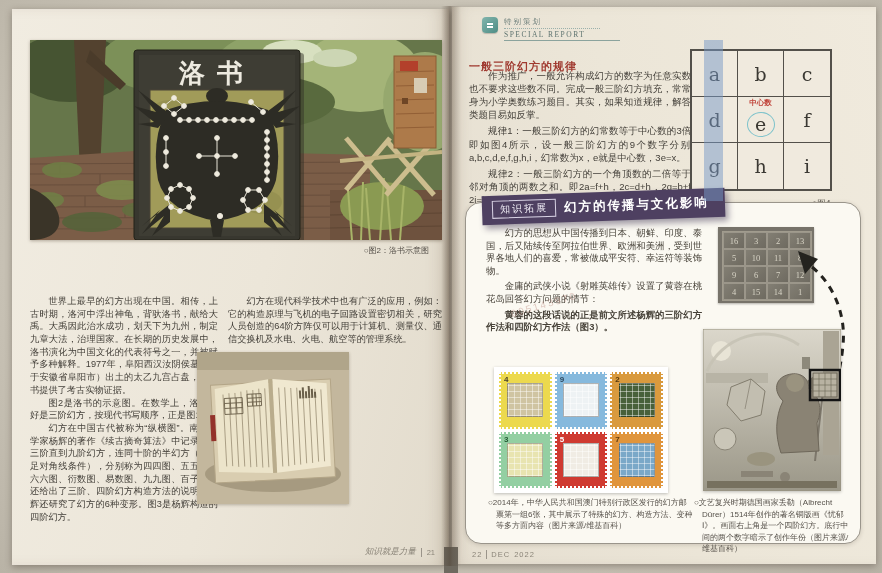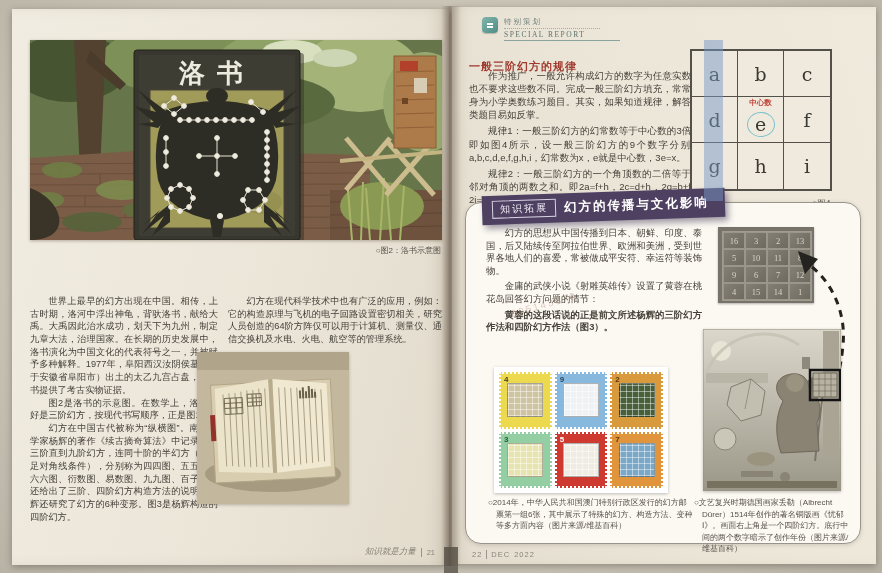--- a/index.html
+++ b/index.html
@@ -13,21 +13,21 @@
     background:linear-gradient(255deg,#f0eadd 0%,#ece6d8 50%,#e5ded0 100%);
     box-shadow:inset 12px 0 18px -12px rgba(90,70,50,.4), 0 2px 7px rgba(40,30,20,.35);}
   .gutter{position:absolute;left:441px;top:6px;width:20px;height:560px;z-index:6;pointer-events:none;
     background:linear-gradient(to right, rgba(70,55,40,0) 0%, rgba(70,55,40,.40) 45%, rgba(70,55,40,.22) 58%, rgba(70,55,40,0) 100%);}
   .gutter-notch{position:absolute;left:444px;top:547px;width:14px;height:26px;background:#6e695f;z-index:5;}
 
   
   .photo1{position:absolute;left:18px;top:31px;width:412px;height:200px;box-shadow:0 1px 3px rgba(60,45,30,.35);}
   .cap{font-size:8px;color:#56514a;line-height:1.45;}
   .cap-hang{text-indent:-8px;padding-left:8px;}
-  .photo1-cap{position:absolute;right:8px;top:236px;margin-left:16px;}
+  .photo1-cap{position:absolute;right:20px;top:236px;margin-left:16px;}
   .lh{position:absolute;left:18px;top:256px;font-size:13.5px;font-weight:bold;color:#a03a30;letter-spacing:1px;}
   .col{position:absolute;font-size:9.2px;line-height:1.38;color:#44403a;text-align:justify;}
   .col p{margin:0;text-indent:2em;}
   .col1{left:18px;top:286px;width:188px;}
   .col2{left:216px;top:286px;width:214px;}
   .bookphoto{position:absolute;left:185px;top:343px;width:152px;height:152px;box-shadow:0 1px 3px rgba(60,45,30,.3);}
   .book-cap{position:absolute;left:190px;top:499px;width:240px;}
   .footer-l{position:absolute;right:14px;top:537px;display:flex;align-items:center;gap:5px;color:#8a8478;}
   .brand{font-family:Liberation Sans, sans-serif;font-style:italic;font-size:8.5px;}
   .vdiv{border-left:1px solid #9a948a;height:9px;}

